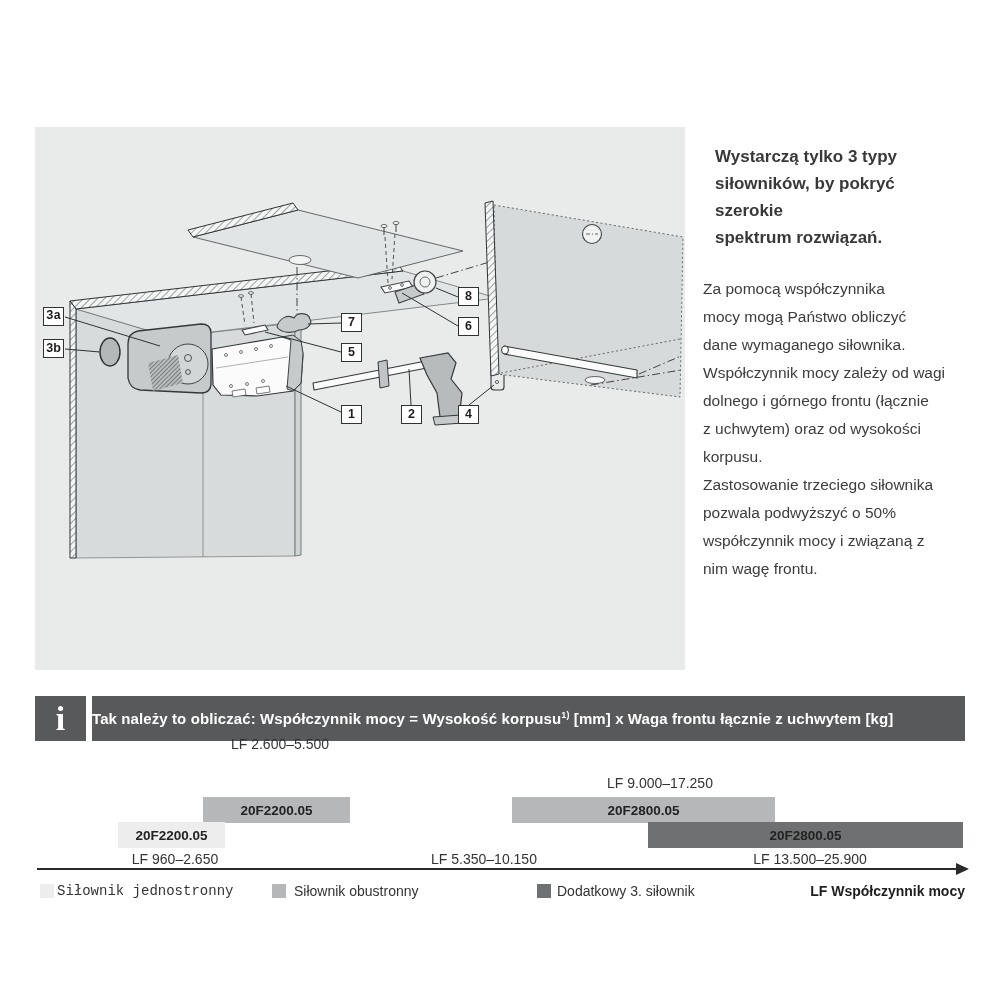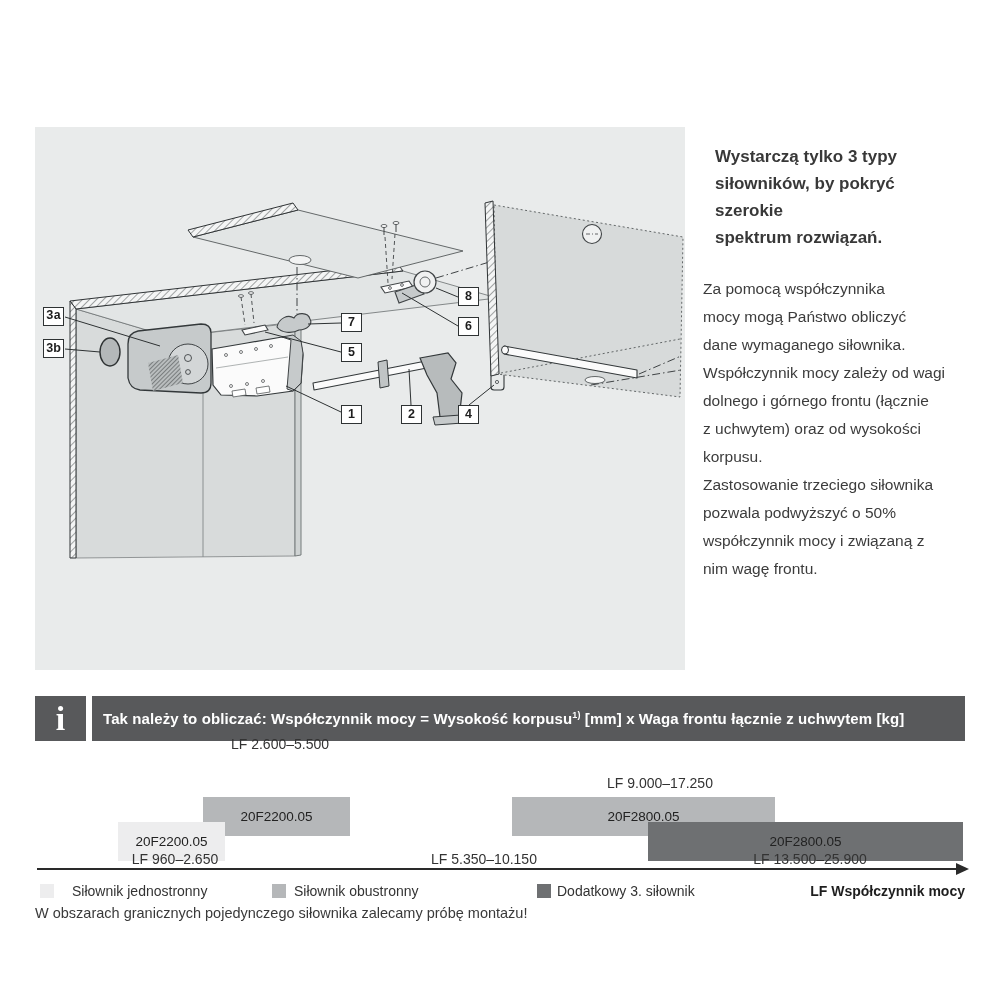--- a/index.html
+++ b/index.html
@@ -18,28 +18,28 @@
   
   .right-col{position:absolute;left:703px;top:131px;width:266px;}
   .intro-heading{margin:12px;font-size:17px;font-weight:700;color:#383838;line-height:27px;white-space:pre-line;}
   .intro-para{margin:24px 0 0 0;font-size:15.5px;font-weight:400;line-height:28px;white-space:pre-line;color:#3c3c3c;}
 
   
   .info-icon{position:absolute;left:35px;top:696px;width:51px;height:45px;background:#58595b;
              display:flex;align-items:center;justify-content:center;
              font-family:"Liberation Serif", serif;font-weight:700;font-size:34px;color:#fff;}
   .info-bar{position:absolute;left:92px;top:696px;width:873px;height:45px;background:#58595b;
-            display:flex;align-items:center;padding-left:11px;box-sizing:border-box;}
+            display:flex;align-items:center;padding-left:0;box-sizing:border-box;}
   .info-text{color:#fff;font-size:15px;font-weight:700;letter-spacing:0.1px;}
   .info-text sup{font-size:9px;vertical-align:super;}
 
   
   .range-label{position:absolute;transform:translateX(-50%);font-size:14px;color:#333;white-space:nowrap;}
-  .bar{position:absolute;height:39px;display:flex;align-items:center;justify-content:center;
-       font-size:13.5px;font-weight:400;color:#222;white-space:nowrap;}
+  .bar{position:absolute;height:26px;display:flex;align-items:center;justify-content:center;
+       font-size:13.5px;font-weight:700;color:#222;white-space:nowrap;}
   .bar.light{background:#ededee;}
   .bar.medium{background:#b5b7b9;}
   .bar.dark{background:#6e7072;}
   .axis-line{position:absolute;left:37px;top:868px;width:921px;height:2px;background:#2a2a2a;}
   .axis-arrow{position:absolute;left:956px;top:863px;width:0;height:0;
               border-left:13px solid #2a2a2a;border-top:6px solid transparent;border-bottom:6px solid transparent;}
   .legend-swatch{position:absolute;top:884px;width:14px;height:14px;}
   .legend-swatch.light{background:#ededee;}
   .legend-swatch.medium{background:#b5b7b9;}
   .legend-swatch.dark{background:#6e7072;}
@@ -205,22 +205,21 @@
   <div class="bar dark" style="left:648px;top:822px;width:315px;">20F2800.05</div>
 
   <div class="range-label" style="left:175px;top:851px;">LF 960–2.650</div>
   <div class="range-label" style="left:440px;top:851px;margin-left:44px;">LF 5.350–10.150</div>
   <div class="range-label" style="left:810px;top:851px;">LF 13.500–25.900</div>
 
   <div class="axis-line"></div>
   <div class="axis-arrow"></div>
 
   <div class="legend-swatch light" style="left:40px;"></div>
-  <div class="legend-label" style="left:72px;">Siłownik jednostronny</div>
+  <div class="legend-label" style="left:57px;font-family:Liberation Mono, monospace;">Siłownik jednostronny</div>
   <div class="legend-swatch medium" style="left:272px;"></div>
   <div class="legend-label" style="left:294px;">Siłownik obustronny</div>
   <div class="legend-swatch dark" style="left:537px;"></div>
   <div class="legend-label" style="left:557px;">Dodatkowy 3. siłownik</div>
   <div class="axis-caption">LF Współczynnik mocy</div>
 
-  <p class="footnote">W obszarach granicznych pojedynczego siłownika zalecamy próbę montażu!</p>
 
 </div>
 
 </body></html>

